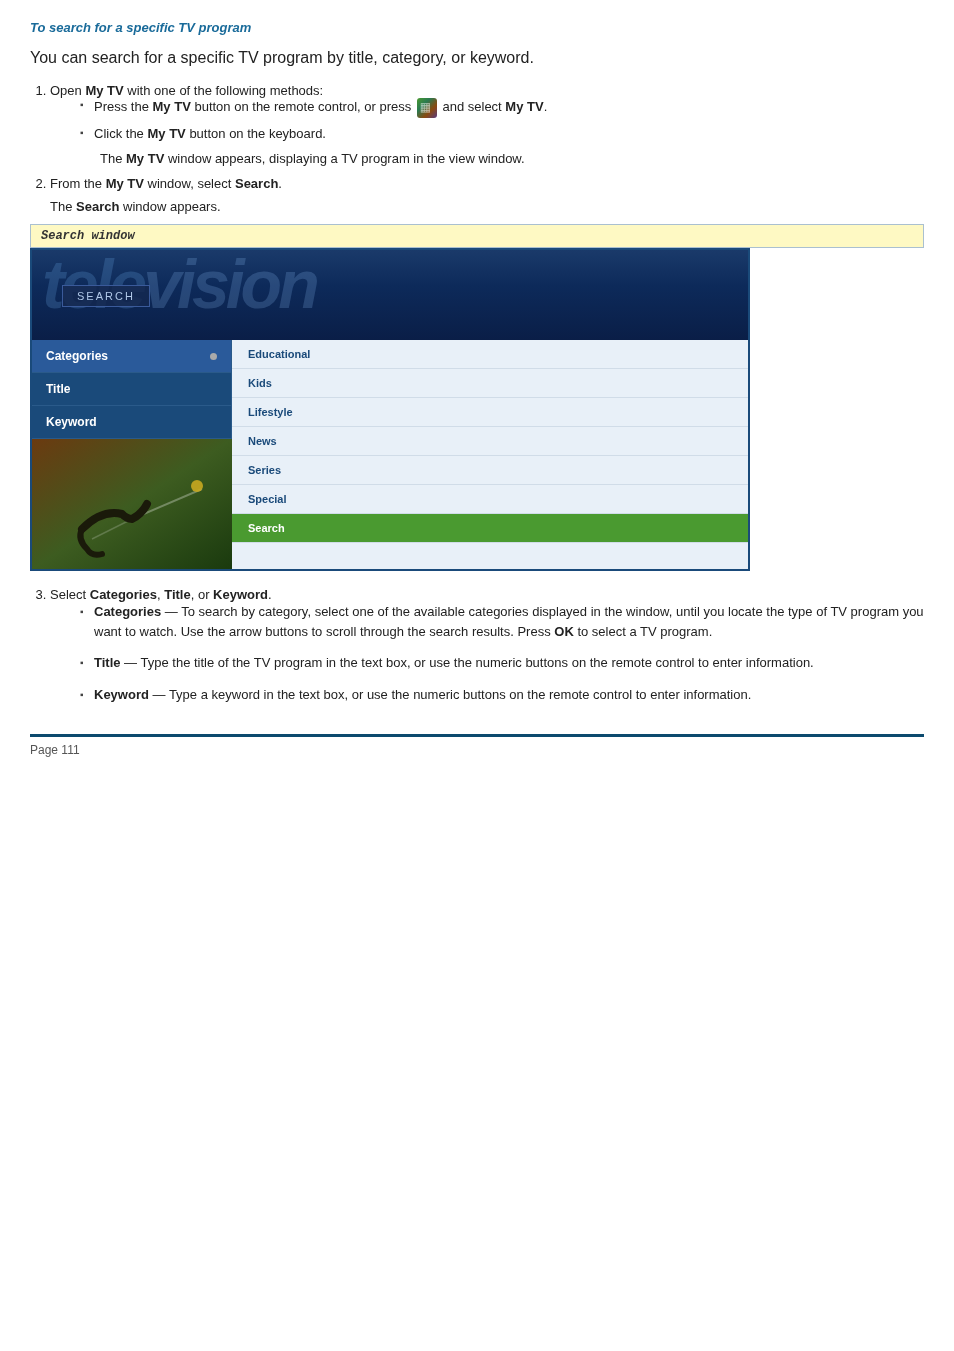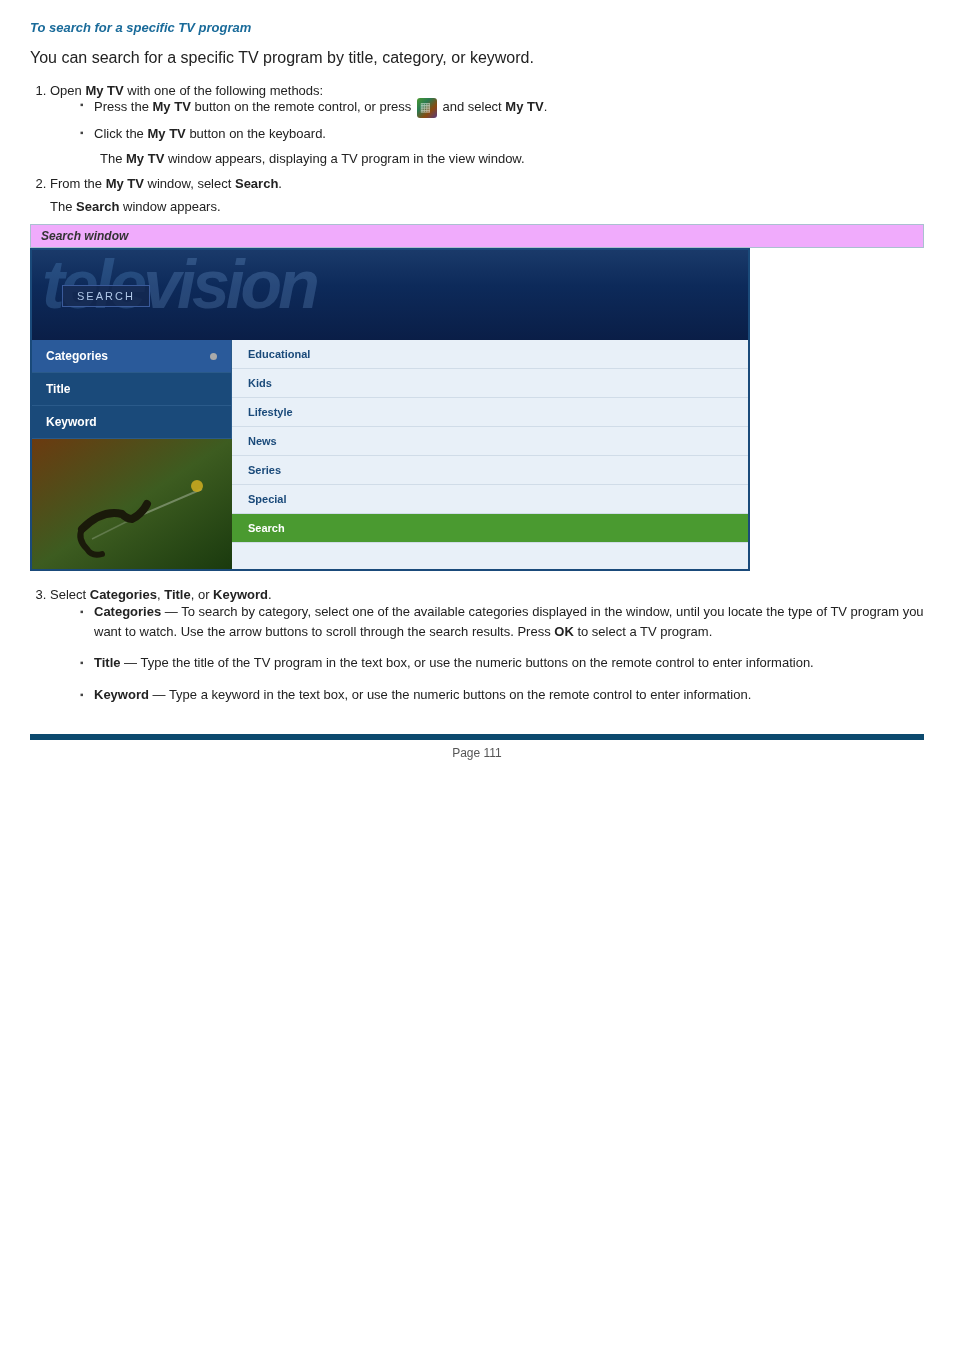--- a/index.html
+++ b/index.html
@@ -57,28 +57,29 @@
       top: 1px;
     }
 
     .note-text {
       margin-left: 50px;
       margin-bottom: 10px;
       font-size: 13px;
     }
 
     .search-window-label {
-      background: #f0abfc;
+      background: #fef9c3;
       border: 1px solid #aac0d0;
       padding: 4px 10px;
       font-style: italic;
       font-weight: bold;
       font-size: 12px;
       color: #333;
       margin-bottom: 0;
+      font-family: Liberation Mono, monospace;
     }
 
     .search-window-container {
       background: #e5e5e5;
       border: 2px solid #1a4a7a;
       margin-bottom: 16px;
       padding: 0;
       width: 720px;
     }
 
@@ -207,26 +208,26 @@
     .description-list li::before {
       content: '▪';
       position: absolute;
       left: 0;
       color: #444;
       font-size: 10px;
       top: 2px;
     }
 
     .page-number {
-      text-align: center;
+      text-align: left;
       font-size: 12px;
       color: #555;
       margin-top: 30px;
       padding-top: 6px;
-      border-top: 6px solid #0c4a6e;
+      border-top: 3px solid #0c4a6e;
     }
 
     .inline-icon {
       display: inline-block;
       width: 20px;
       height: 20px;
       background: linear-gradient(135deg, #4a9a30, #2a7a50, #8a4a10, #5a3a80);
       border-radius: 3px;
       vertical-align: middle;
       margin: 0 2px;

